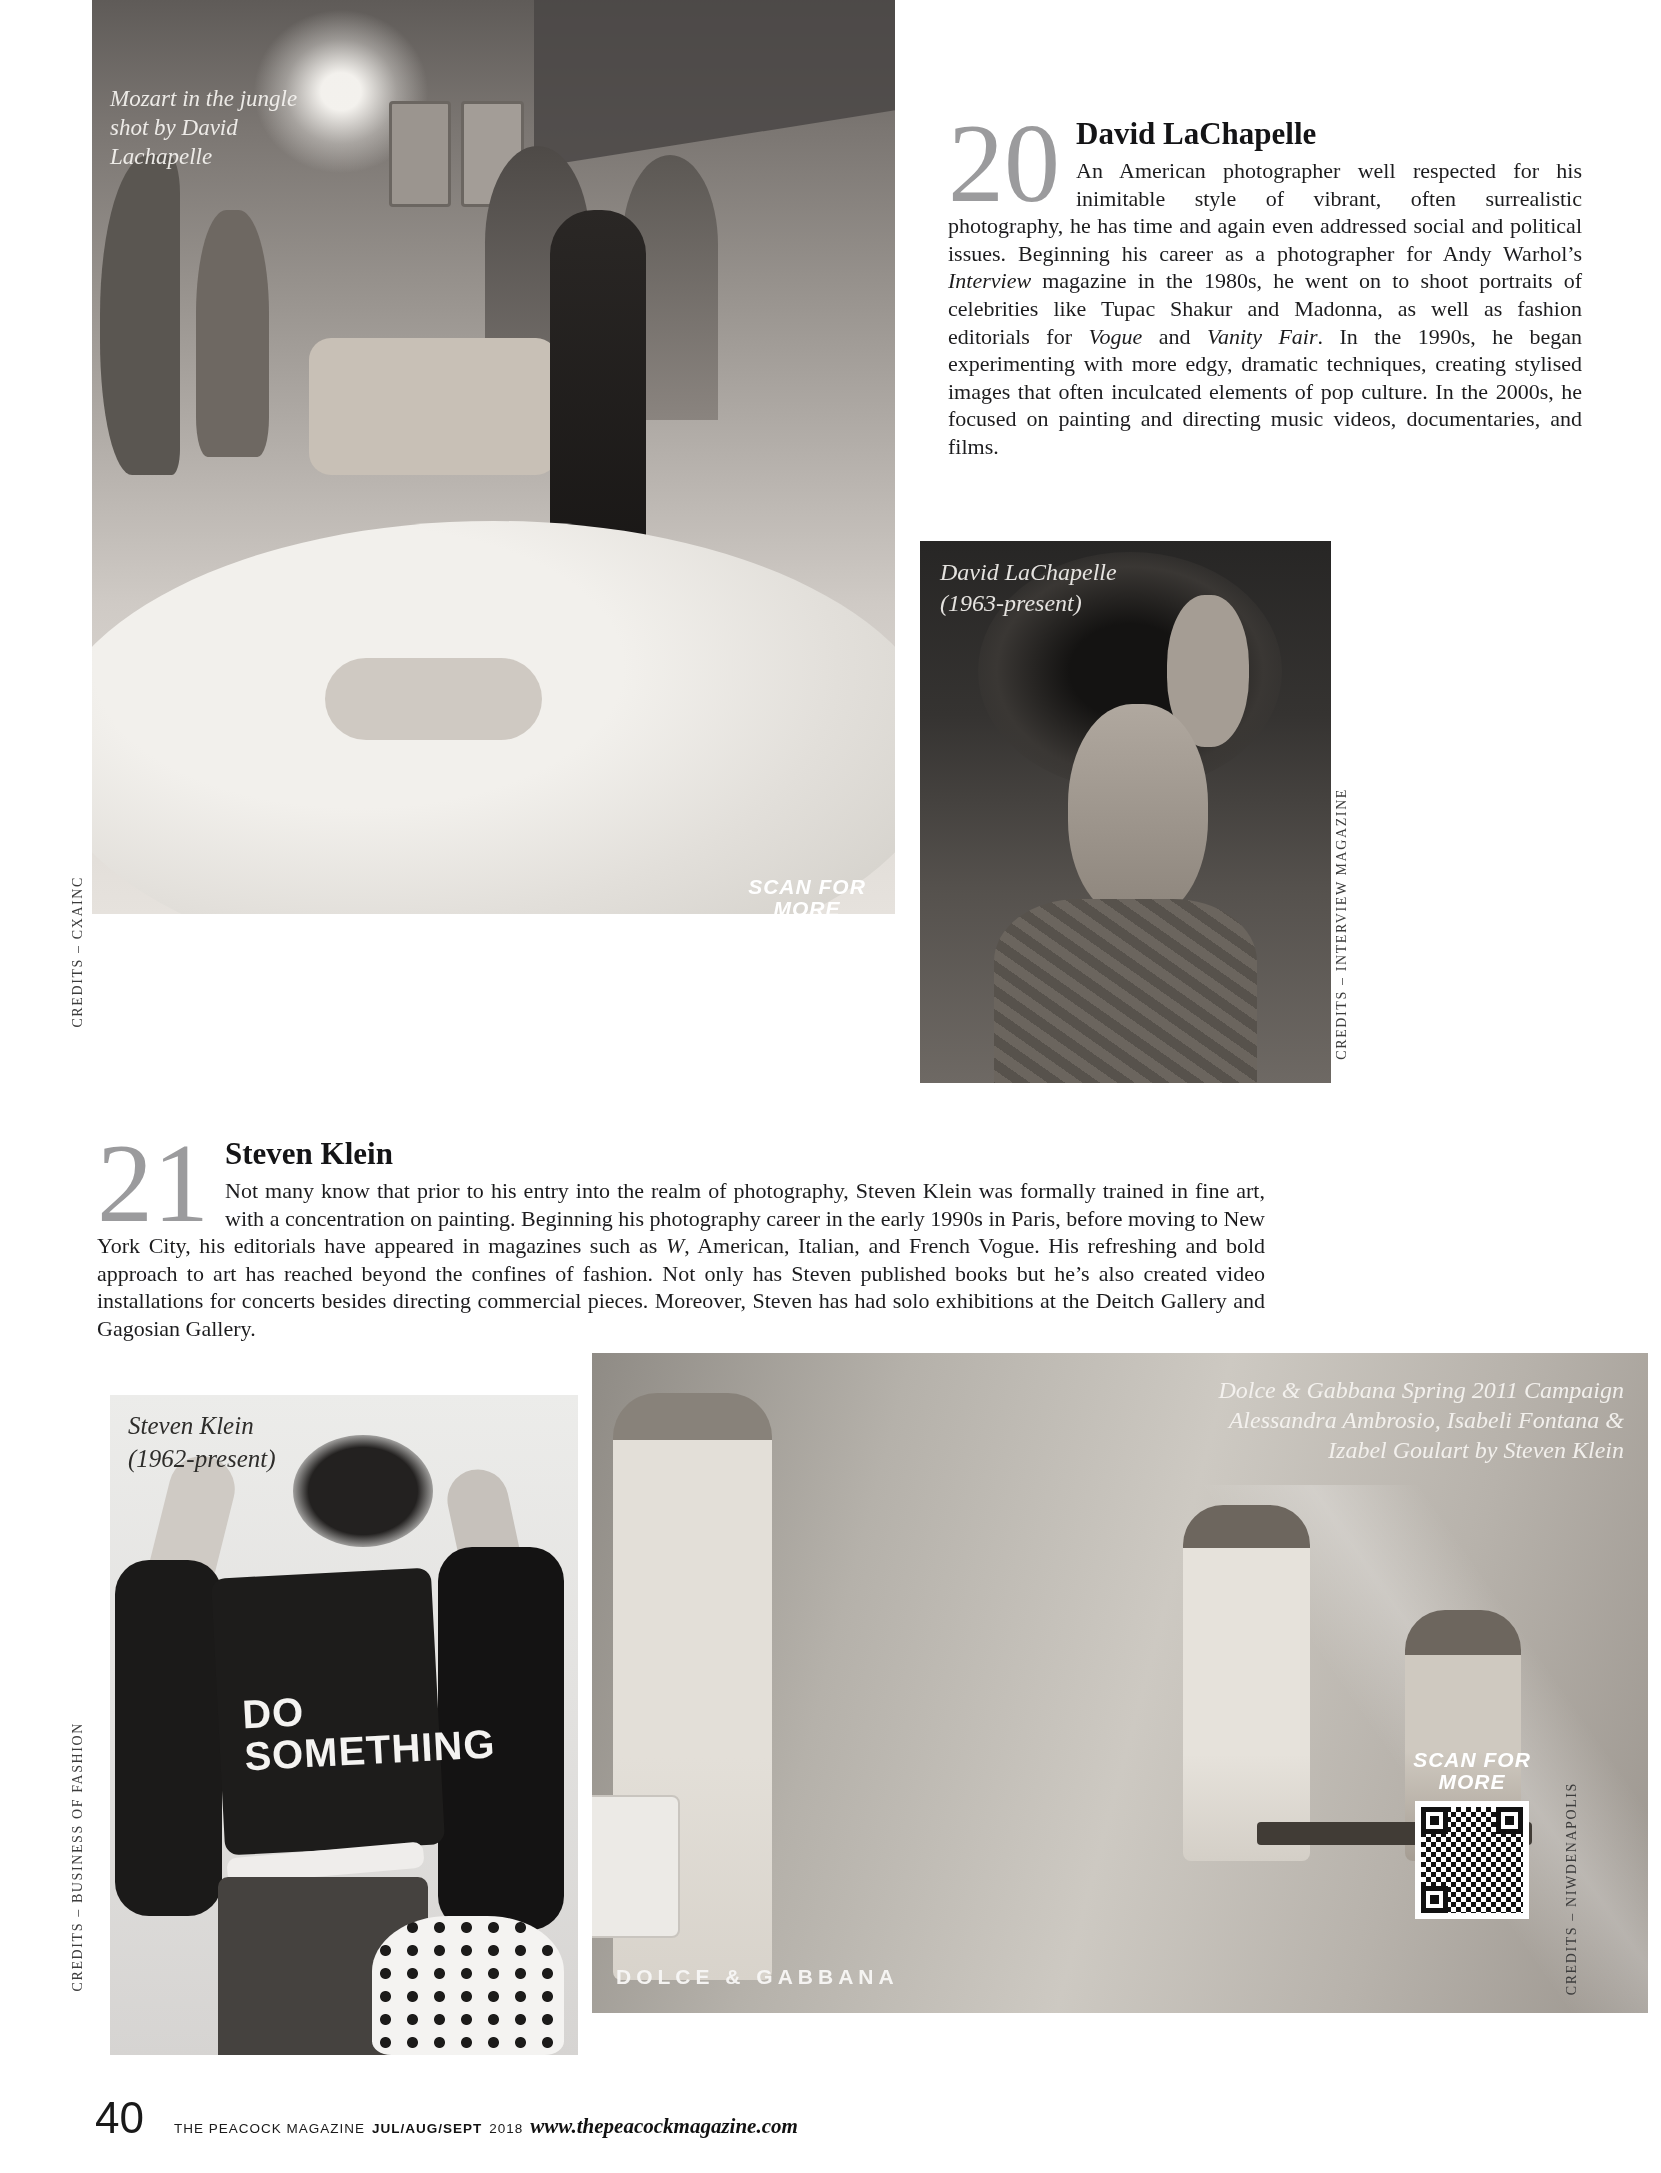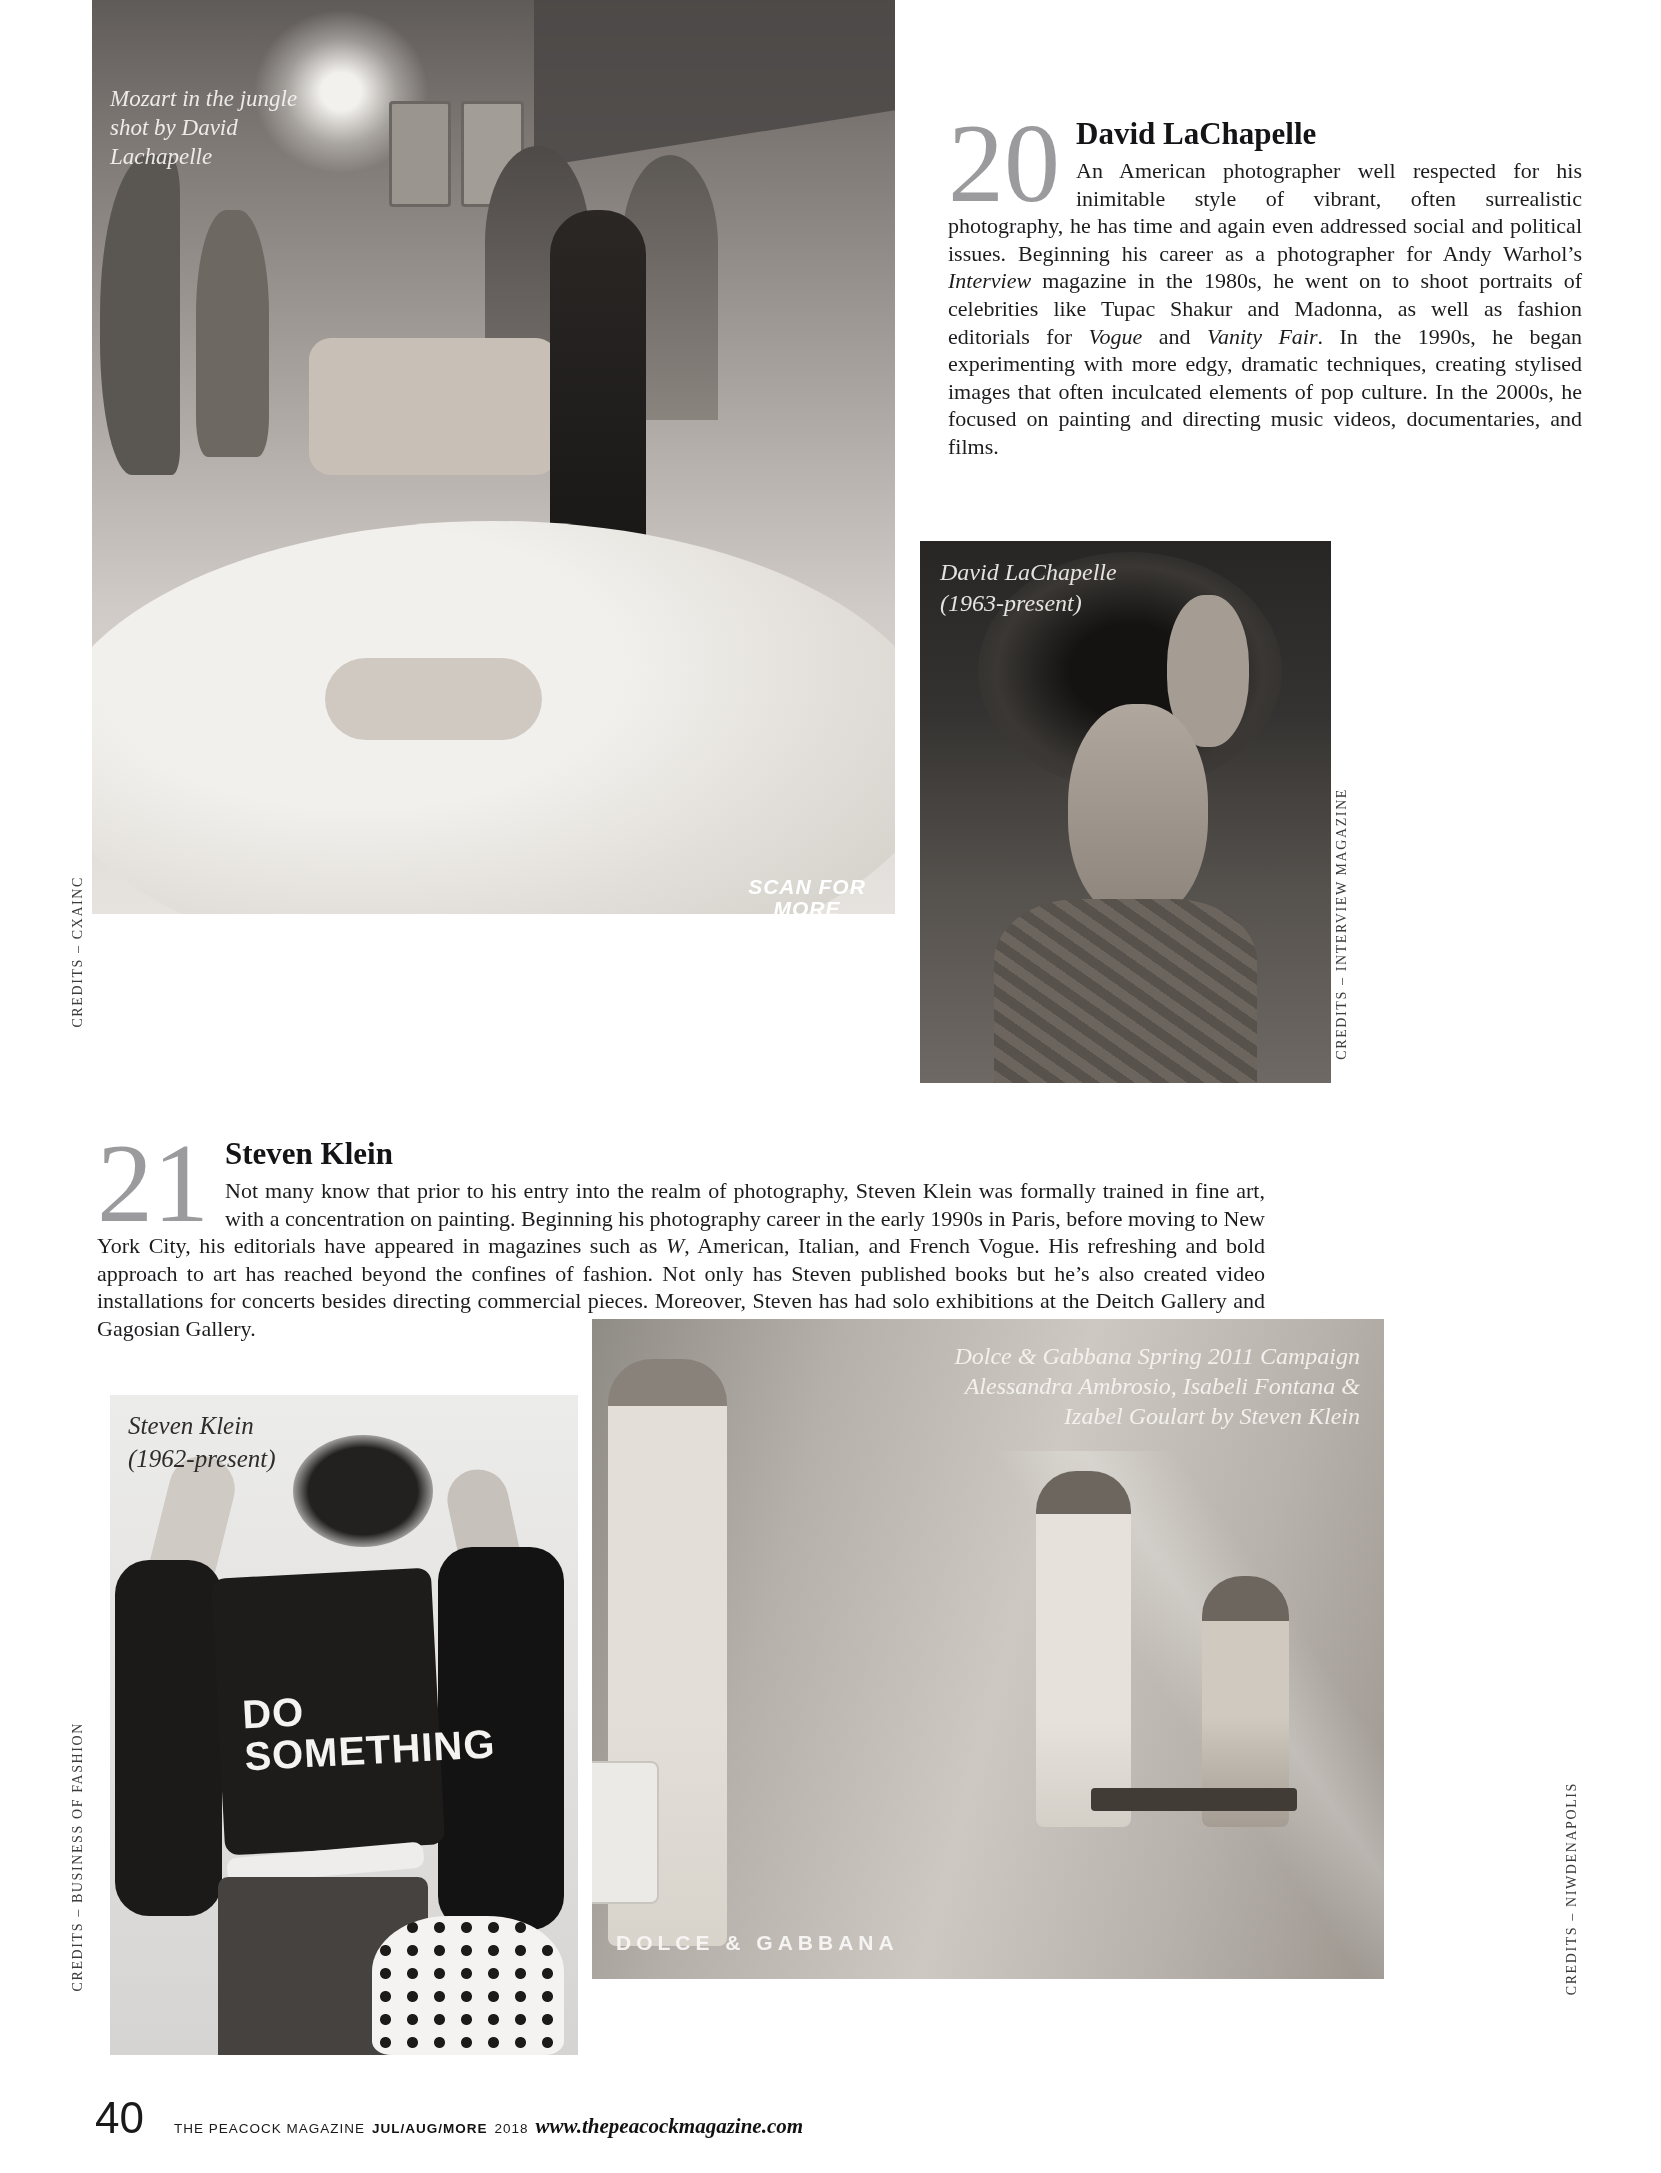--- a/index.html
+++ b/index.html
@@ -51,21 +51,21 @@
   .kl-tee { left:23%; top:27%; width:47%; height:42%; background:#1d1c1b; border-radius:14px; transform:rotate(-3deg); }
   .kl-tee-text { position:absolute; left:11%; top:42%; color:#f4f3f1; font-family:"Liberation Sans","DejaVu Sans",sans-serif;
     font-weight:bold; font-size:40px; line-height:42px; letter-spacing:1px; }
   .kl-belt { left:25%; top:69%; width:42%; height:4%; background:#efedeb; border-radius:10px; transform:rotate(-5deg); }
   .kl-pants { left:23%; top:73%; width:45%; height:27%; background:#45423f; border-radius:10px 10px 0 0; }
   .kl-dog { left:56%; top:79%; width:41%; height:21%; background-color:#f4f3f1;
     background-image:radial-gradient(circle,#1c1b1a 0 5px, transparent 6px); background-size:27px 23px;
     border-radius:40% 40% 10% 10%; }
   .klein-caption { left:18px; top:14px; font-style:italic; font-size:25px; line-height:33px; color:#2e2d2b; }
 
-  .photo-dg { left:592px; top:1319px; width:792px; height:660px;
+  .photo-dg { left:592px; top:1353px; width:1056px; height:660px;
     background:linear-gradient(105deg,#8f8b85 0%,#b5b1aa 26%,#cdc9c2 52%,#b7b2ab 76%,#9c968f 100%); }
   .dg-lightbeam { left:50%; top:20%; width:65%; height:90%;
     background:linear-gradient(55deg, transparent 45%, rgba(255,255,255,.25) 55%, transparent 65%); }
   .dg-left-model { left:2%; top:6%; width:15%; height:89%;
     background:linear-gradient(180deg,#88827a 0 8%, #e3dfd8 8% 62%, #d8d3cb 100%); border-radius:44px 44px 8px 8px; }
   .dg-bag { left:-1%; top:67%; width:9%; height:21%; background:#eceae6; border:2px solid #c9c5bf; border-radius:8px; }
   .dg-mid-model { left:56%; top:23%; width:12%; height:54%;
     background:linear-gradient(180deg,#6d665e 0 12%, #e6e2db 12% 70%, #d4cfc7 100%); border-radius:40px 40px 8px 8px; }
   .dg-right-model { left:77%; top:39%; width:11%; height:38%;
     background:linear-gradient(180deg,#6d665e 0 18%, #cfc9c0 18% 56%, #a59d93 100%); border-radius:40px 40px 8px 8px; }
@@ -217,19 +217,19 @@
         </div>
       </div>
     </div>
   </div>
   <div class="vcredit credit-niw">CREDITS – NIWDENAPOLIS</div>
 
   <div class="footer">
     <div class="page-num">40</div>
     <div class="footer-line">
       <span class="mag-name">THE PEACOCK MAGAZINE</span>
-      <span class="mag-issue">JUL/AUG/MORE</span>
+      <span class="mag-issue">JUL/AUG/SEPT</span>
       <span class="mag-year">2018</span>
       <span class="mag-site">www.thepeacockmagazine.com</span>
     </div>
   </div>
 
 </div>
 
 </body></html>

